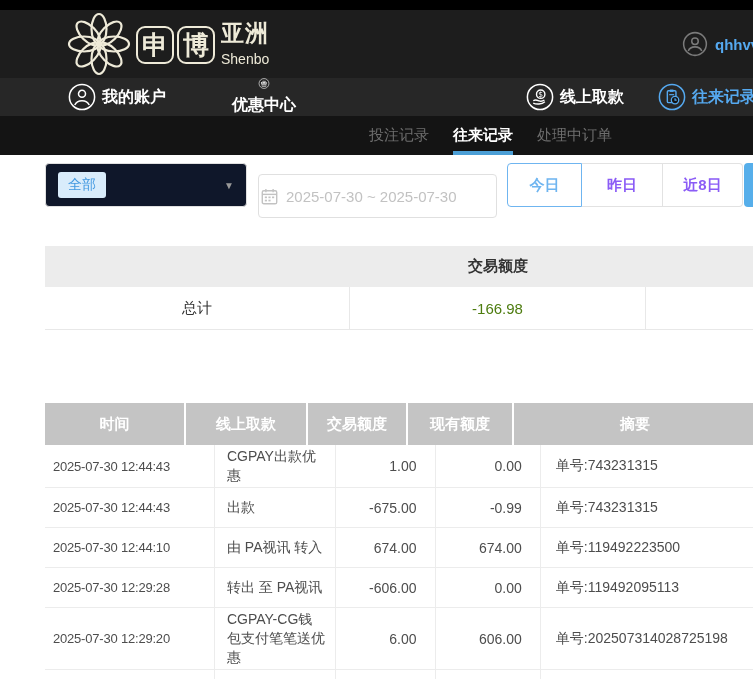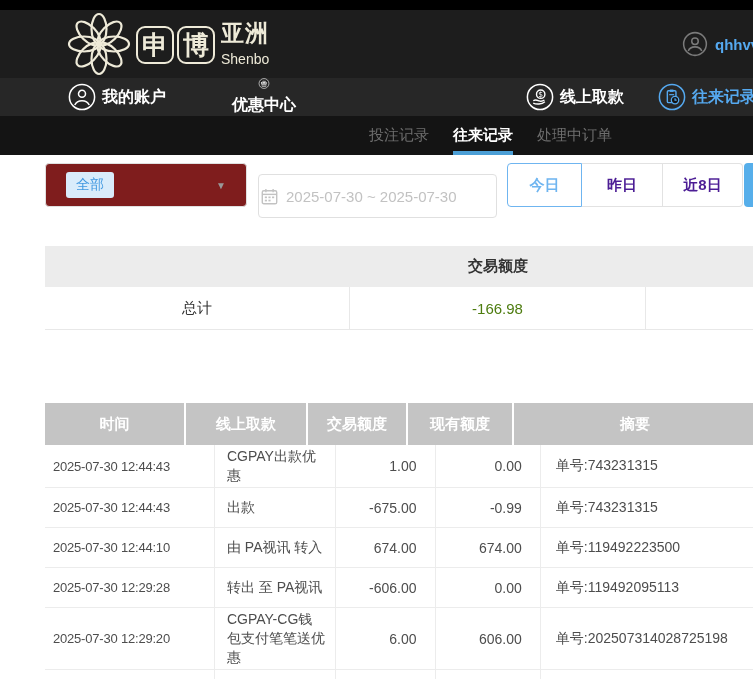--- a/index.html
+++ b/index.html
@@ -32,28 +32,28 @@
   .nav-item svg { display:block; }
 
   
   .tabs { position:absolute; left:369px; top:0; height:39px; display:flex; gap:24px; }
   .tab { position:relative; height:39px; display:flex; align-items:center; color:#6e6e6e; font-size:15px; white-space:nowrap; cursor:pointer; }
   .tab.active { color:#ffffff; font-weight:bold; }
   .tab.active .underline { position:absolute; left:0; right:0; bottom:0; height:4px; background:#4c9fd6; }
 
   
   .select-box { position:absolute; left:45px; top:163px; width:202px; height:44px; border:1px solid #e0e0e0; border-radius:4px;
-                background:#7f1d1d; display:flex; align-items:center; padding:0 20px; cursor:pointer; }
+                background:#0f172a; display:flex; align-items:center; padding:0 12px; cursor:pointer; }
   .chip { background:#d9ecfb; color:#4198e0; font-size:14px; padding:4px 10px; border-radius:3px; }
   .caret { margin-left:auto; color:#999; font-size:10px; }
   .date-box { position:absolute; left:258px; top:163px; width:239px; height:44px; border:1px solid #e0e0e0; border-radius:4px;
               background:#fff; display:flex; align-items:center; gap:8px; padding:0 2px; cursor:pointer;margin-top:11px; }
   .date-text { color:#c2c2c2; font-size:15px; white-space:nowrap; }
   .btn-group { position:absolute; left:507px; top:163px; height:44px; display:flex;font-weight:bold; }
-  .qbtn { height:44px; background:#fff; border:1px solid #e2e2e2; color:#4c1d95; font-size:15px;
+  .qbtn { height:44px; background:#fff; border:1px solid #e2e2e2; color:#8b5cf6; font-size:15px;
           display:flex; align-items:center; justify-content:center; cursor:pointer; }
   .qbtn.b1 { width:75px; border-radius:4px 0 0 4px; }
   .qbtn.b2 { width:81px; border-left:none; }
   .qbtn.b3 { width:80px; border-left:none; border-radius:0 4px 4px 0; }
   .qbtn.active { border:1px solid #6fb5f0; color:#6fb5f0; }
   .search-btn { position:absolute; left:744px; top:163px; width:20px; height:44px; background:#56aeea; border-radius:4px; }
 
   
   .summary { position:absolute; left:45px; top:246px; width:737px; }
   .summary-head { height:41px; background:#ececec; position:relative; }

